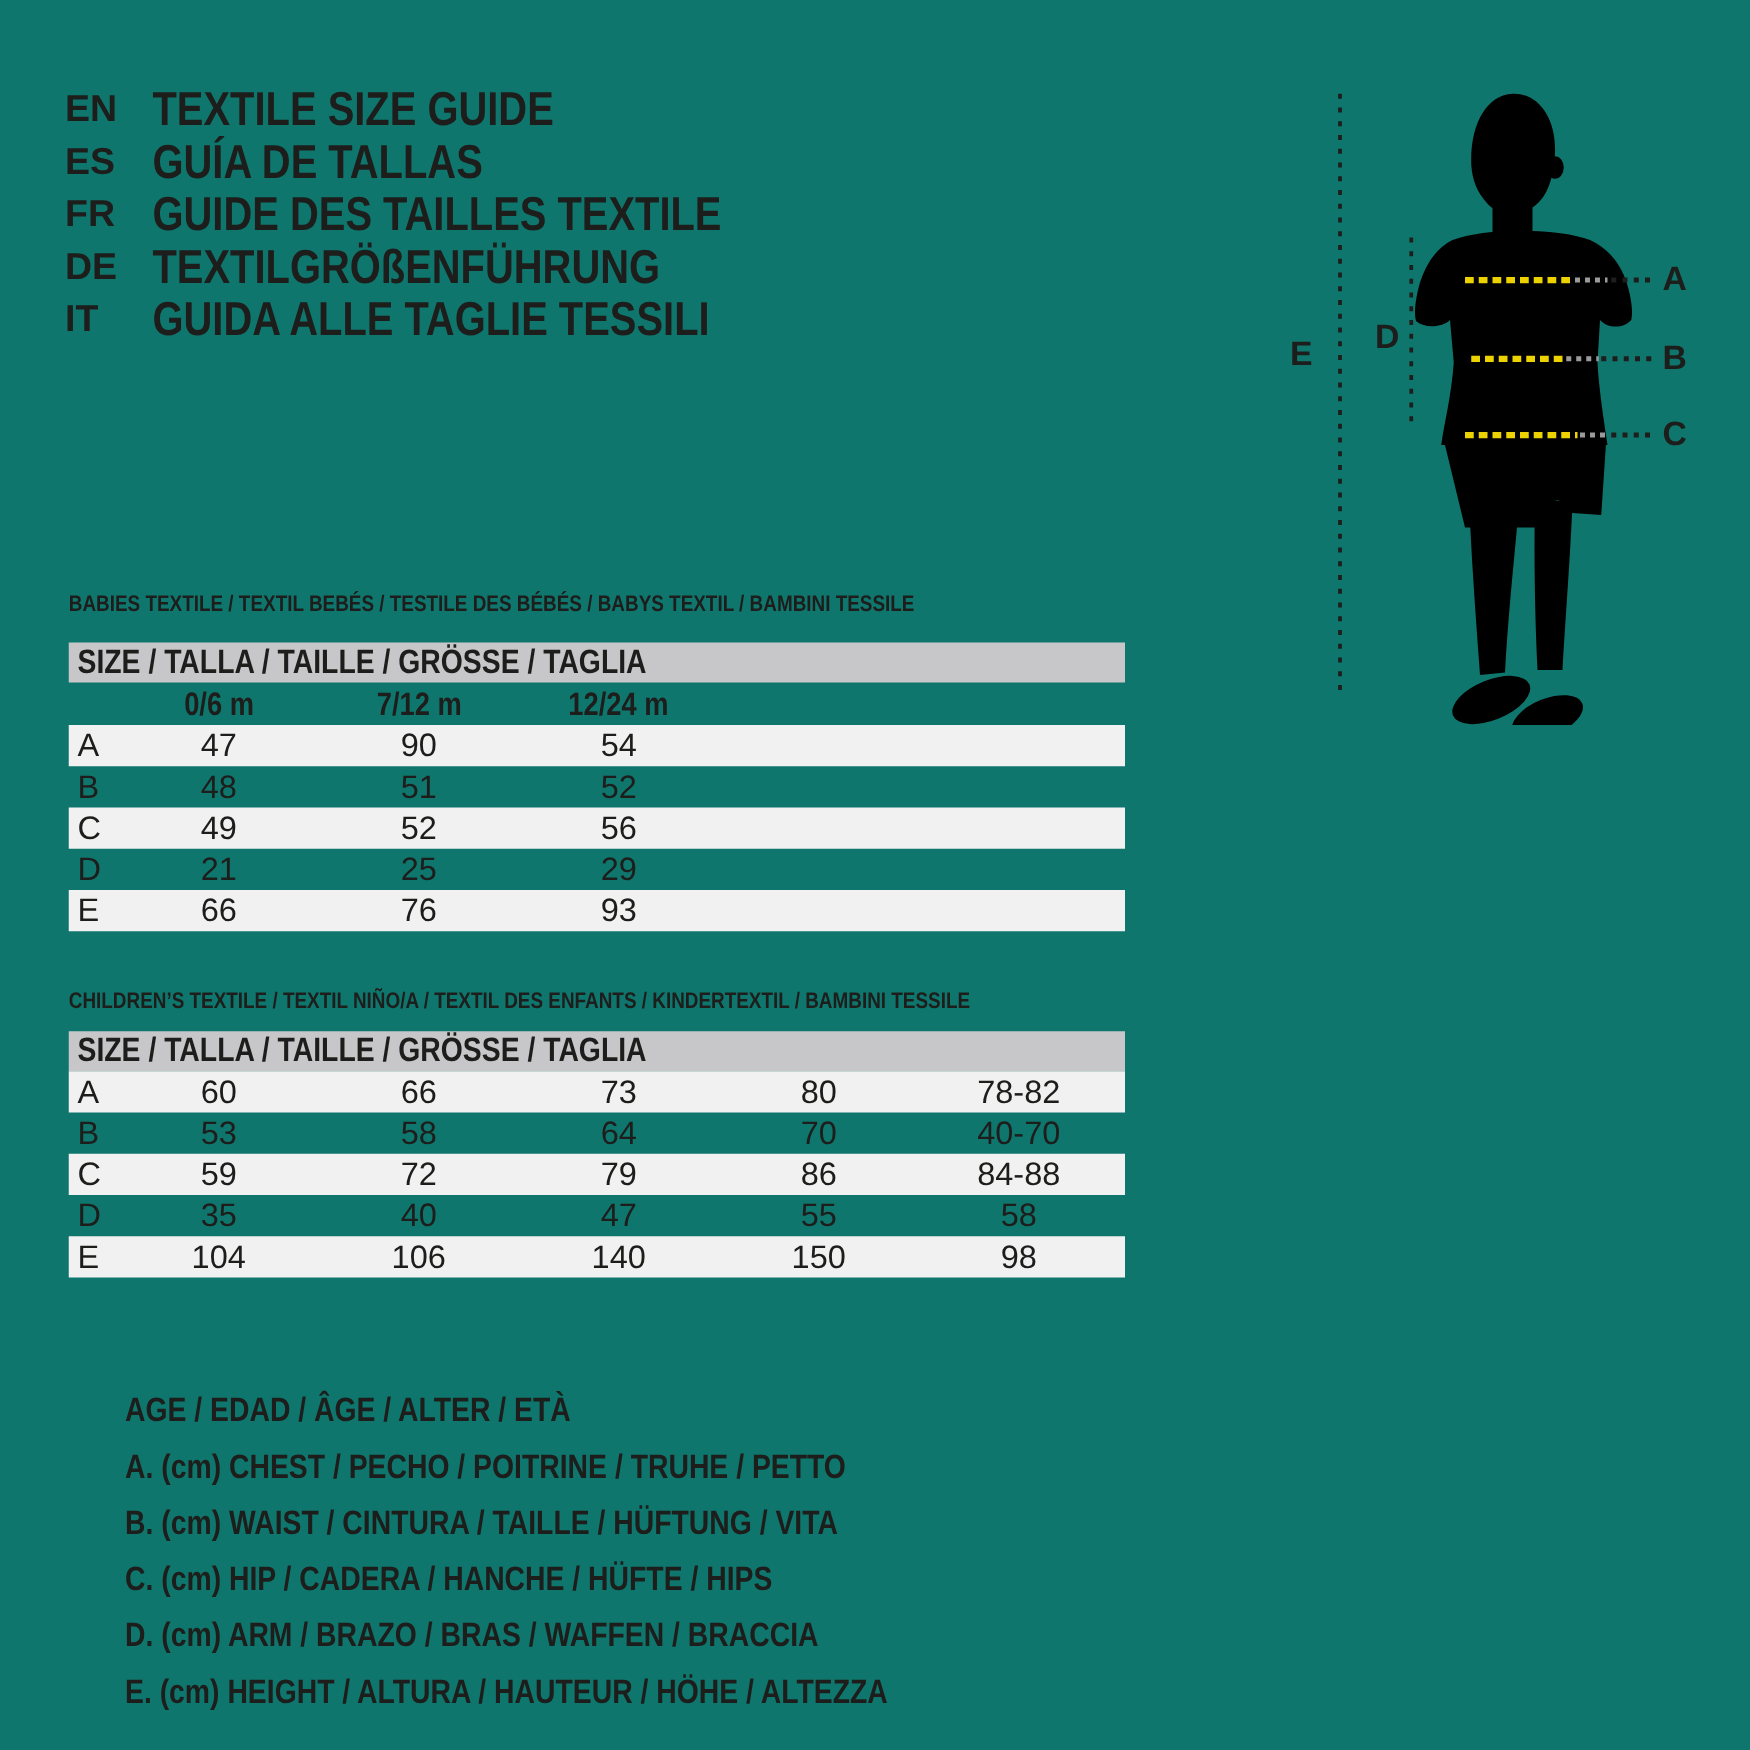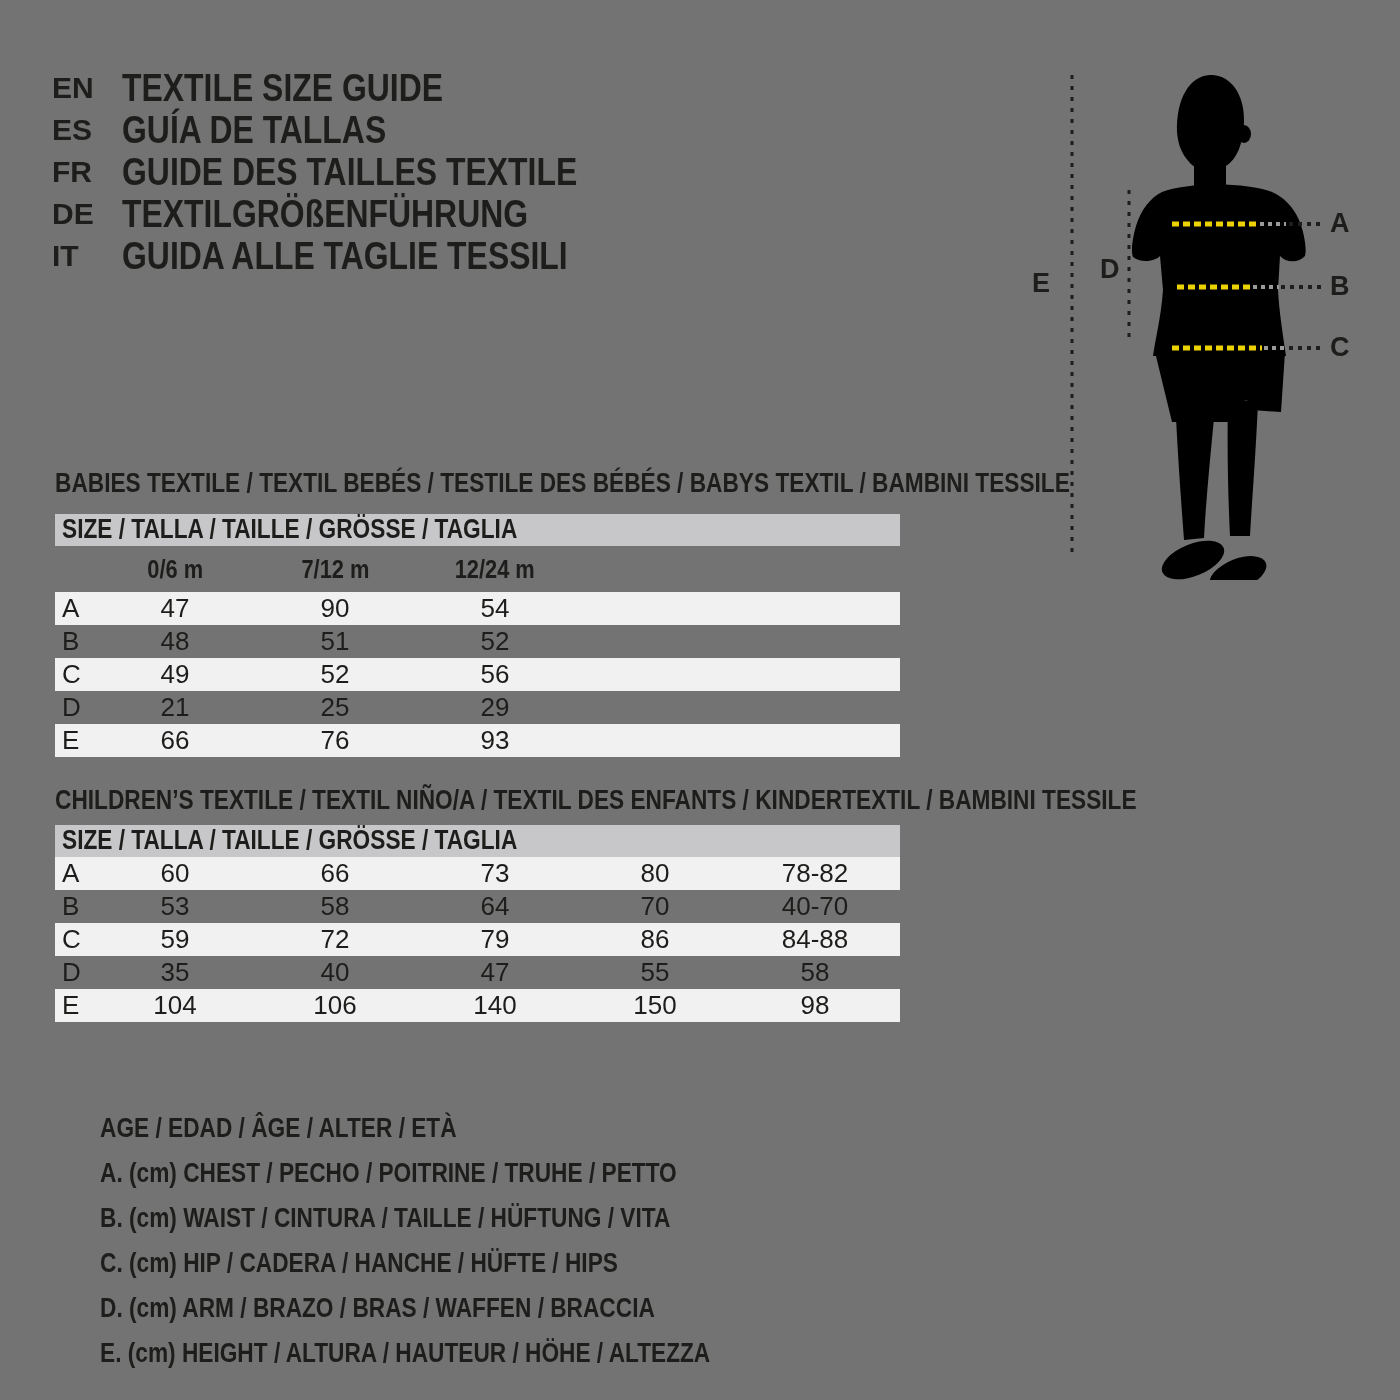--- a/index.html
+++ b/index.html
@@ -1,35 +1,35 @@
 <!DOCTYPE html>
 <html><head>
 <meta charset="utf-8">
 <style>
   html,body{margin:0;padding:0;background:#fff;}
   .canvas{
-    position:relative;width:1400px;height:1400px;background:#737373;
+    position:relative;width:1400px;height:1400px;background:#0f766e;
     font-family:"Liberation Sans",sans-serif;color:#1d1d1b;overflow:hidden;
   }
   .cond{display:inline-block;transform:scaleX(0.84);transform-origin:0 50%;white-space:nowrap;}
   .condc{display:inline-block;transform:scaleX(0.84);transform-origin:50% 50%;white-space:nowrap;}
 
   
   .lang-row{position:absolute;left:0;width:1000px;height:32px;}
   .lang-code{position:absolute;left:52px;top:0;font-size:30px;font-weight:700;line-height:32px;}
   .lang-text{position:absolute;left:122px;top:0;font-size:38px;font-weight:700;line-height:32px;}
 
   
-  .section-h{position:absolute;left:55px;font-size:27px;font-weight:700;line-height:30px;}
+  .section-h{position:absolute;left:55px;font-size:18px;font-weight:700;line-height:30px;}
 
   
   .size-table{position:absolute;left:55px;width:845px;}
   .t-head{height:32px;background:#c7c7c9;display:flex;align-items:flex-start;padding-left:7px;
           font-weight:700;font-size:27px;box-sizing:border-box;}
-  .t-cols{height:46px;display:flex;align-items:center;font-weight:700;font-size:26px;}
+  .t-cols{height:34px;display:flex;align-items:center;font-weight:700;font-size:26px;}
   .t-row{height:33px;display:flex;align-items:center;font-size:26px;font-weight:400;}
   .t-row.stripe{background:#f1f1f1;}
   .t-label{width:40px;padding-left:7px;box-sizing:border-box;}
   .t-cell{width:160px;text-align:center;}
 
   
   .legend{position:absolute;left:55px;top:1106px;}
   .legend-line{height:45px;line-height:45px;font-size:27px;font-weight:700;margin-left:45px;}
 
   

